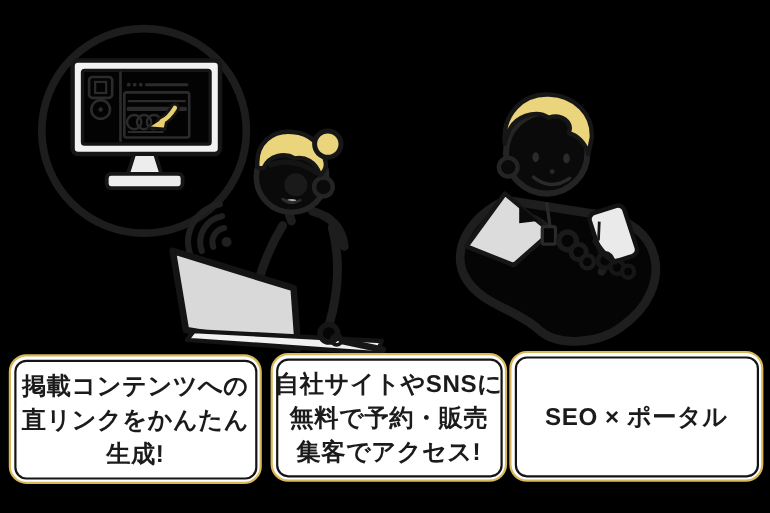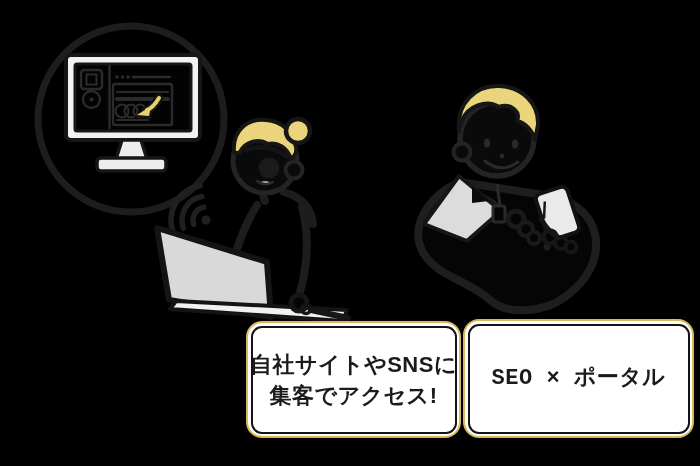--- a/index.html
+++ b/index.html
@@ -33,21 +33,21 @@
     font-weight:800;
     font-size:22px;
     line-height:31px;
     letter-spacing:.5px;
     color:#1b1b1b;
     white-space:nowrap;
     text-align:center;
   }
   #box1{left:8px;top:322px;width:230px;height:118px;}
   #box2{left:246px;top:321px;width:215px;height:117px;}
-  #box3{left:463px;top:319px;width:231px;height:119px;font-family:Liberation Mono, monospace;}
+  #box3{left:463px;top:319px;width:231px;height:119px;}
 </style>
 </head>
 <body>
 
 <div class="stage">
 
   <svg class="illus" width="700" height="466" viewBox="0 0 700 466">
 
     <g>
       <circle cx="131" cy="119" r="93" fill="none" stroke="#1d1d1d" stroke-width="7"></circle>
@@ -153,24 +153,32 @@
       </g>
       <g fill="#050505" stroke="#161616" stroke-linecap="round">
         <circle cx="550" cy="237" r="6.5" stroke-width="4.5"></circle>
         <circle cx="561" cy="243" r="6" stroke-width="4"></circle>
         <circle cx="571" cy="247" r="5.5" stroke-width="4"></circle>
         <path d="M541,219 Q549,233 559,238" fill="none" stroke-width="5"></path>
       </g>
     </g>
   </svg>
 
+  <div id="box1" class="callout">
+    <div class="callout-inner">
+      <div class="callout-line">掲載コンテンツへの</div>
+      <div class="callout-line">直リンクをかんたん</div>
+      <div class="callout-line">生成!</div>
+    </div>
+  </div>
 
   <div id="box2" class="callout">
     <div class="callout-inner">
       <div class="callout-line">自社サイトやSNSに</div>
+      <div class="callout-line">無料で予約・販売</div>
       <div class="callout-line">集客でアクセス!</div>
     </div>
   </div>
 
   <div id="box3" class="callout">
     <div class="callout-inner">
       <div class="callout-line">SEO × ポータル</div>
     </div>
   </div>
 

